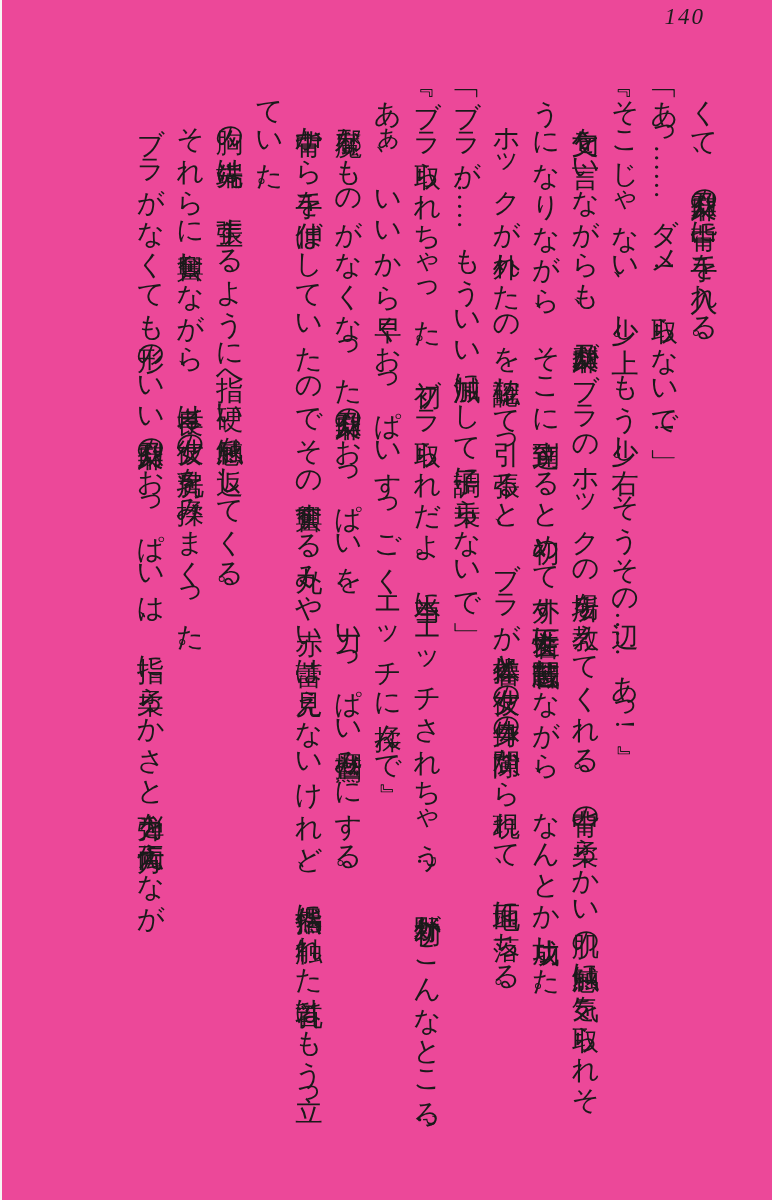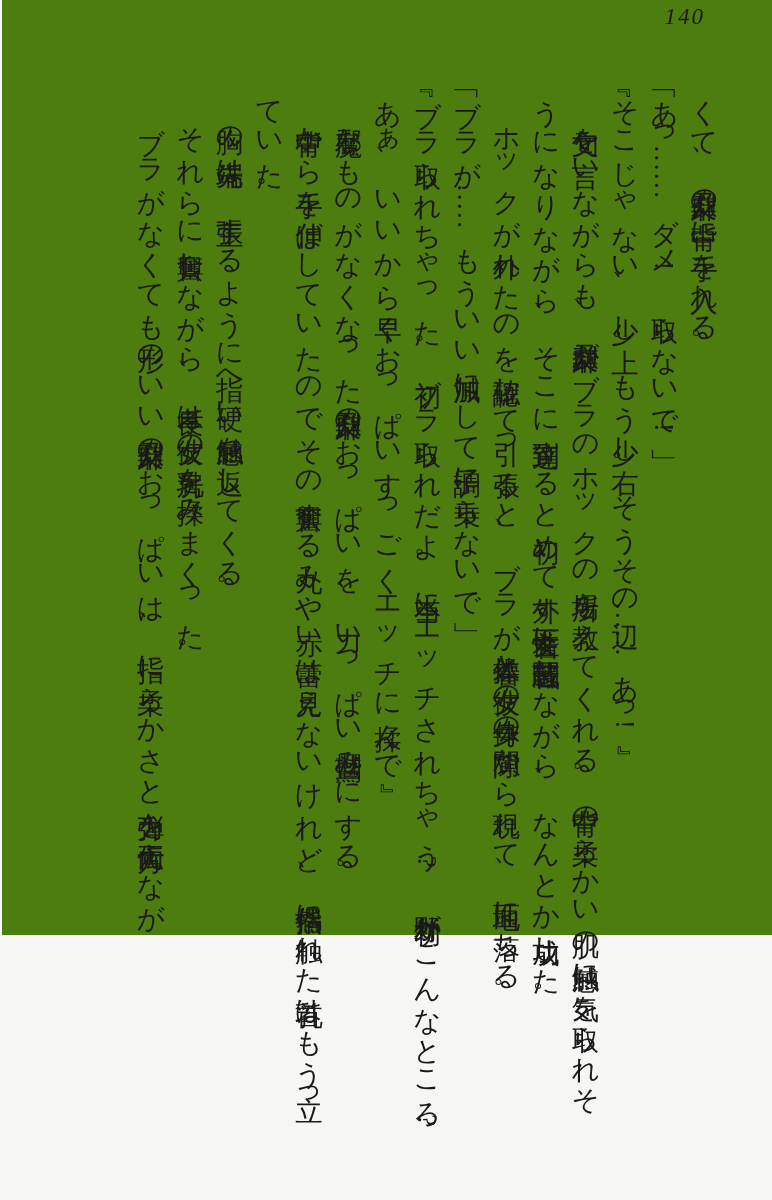--- a/index.html
+++ b/index.html
@@ -12,22 +12,22 @@
     position: relative;
     background: #f6f6f4;
     overflow: hidden;
     font-family: "Liberation Serif", "DejaVu Serif", serif;
   }
   .page {
     position: absolute;
     left: 2px;
     top: 0;
     width: 770px;
-    height: 935px;
-    background: #4d7c0f;
+    height: 1200px;
+    background: #ec4899;
   }
   .folio {
     position: absolute;
     top: 4px;
     right: 67px;
     font-style: italic;
     font-size: 23px;
     letter-spacing: 2px;
     color: #1c1c1c;
     font-family: "Liberation Serif", "DejaVu Serif", serif;

